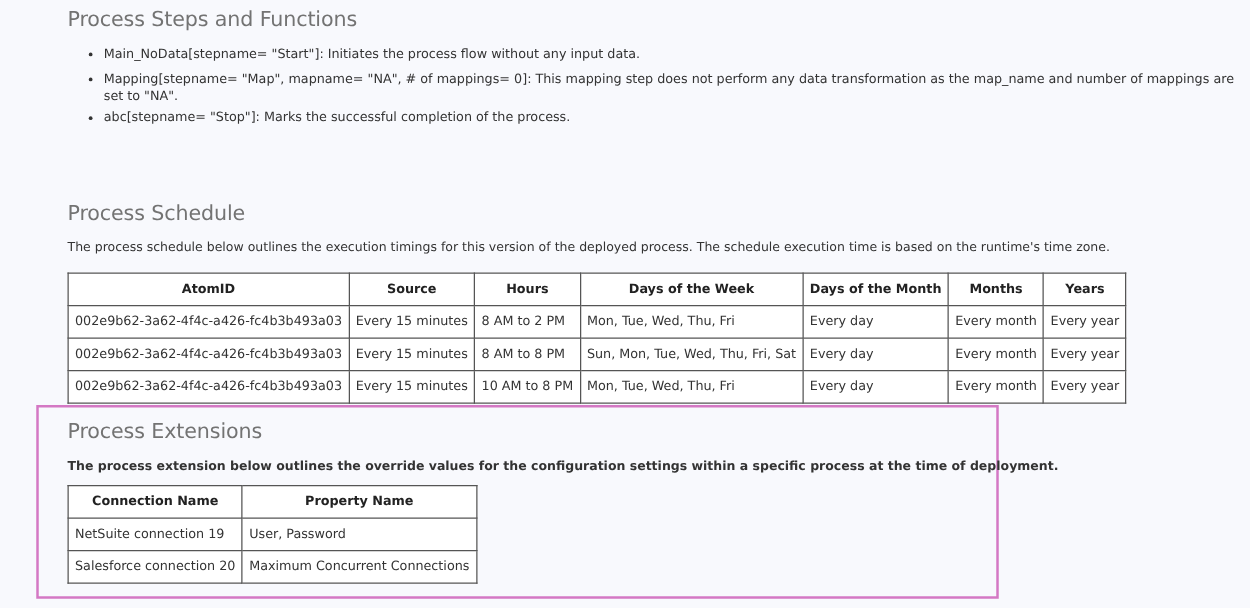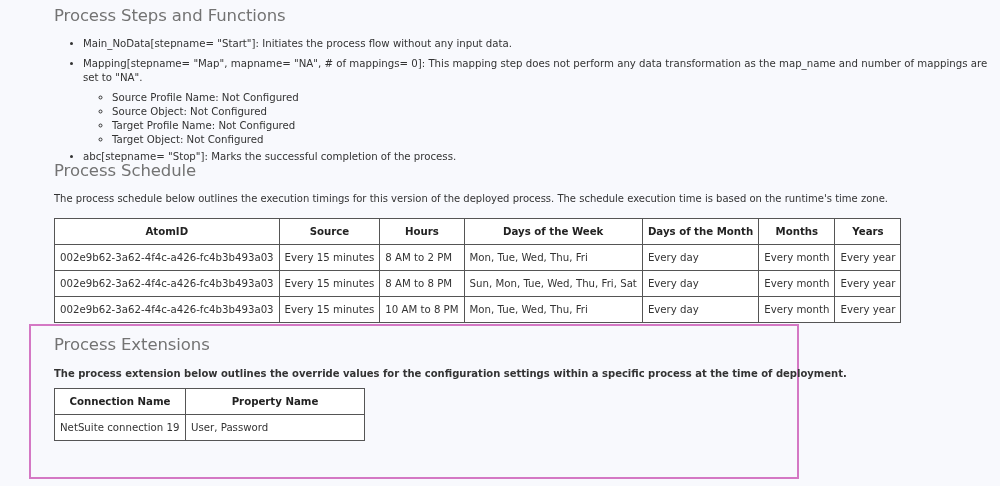--- a/index.html
+++ b/index.html
@@ -62,26 +62,20 @@
 
 <div class="ext-box"></div>
 
 <div class="content">
 
   <h2 class="h-steps">Process Steps and Functions</h2>
   <ul class="steps">
     <li><span>Main_NoData[stepname= "Start"]: Initiates the process flow without any input data.</span></li>
     <li class="mapping">
       <span>Mapping[stepname= "Map", mapname= "NA", # of mappings= 0]: This mapping step does not perform any data transformation as the map_name and number of mappings are set to "NA".</span>
-      <ul class="sub">
-        <li>Source Profile Name: Not Configured</li>
-        <li>Source Object: Not Configured</li>
-        <li>Target Profile Name: Not Configured</li>
-        <li>Target Object: Not Configured</li>
-      </ul>
     </li>
     <li><span>abc[stepname= "Stop"]: Marks the successful completion of the process.</span></li>
   </ul>
 
   <h2 class="h-sched">Process Schedule</h2>
   <p class="desc p-sched">The process schedule below outlines the execution timings for this version of the deployed process. The schedule execution time is based on the runtime's time zone.</p>
 
   <table class="t-sched">
     <thead>
       <tr>
@@ -133,16 +127,20 @@
       <tr>
         <th style="width:120px">Connection Name</th>
         <th style="width:168px">Property Name</th>
       </tr>
     </thead>
     <tbody>
       <tr>
         <td>NetSuite connection 19</td>
         <td>User, Password</td>
       </tr>
+      <tr>
+        <td>Salesforce connection 20</td>
+        <td>Maximum Concurrent Connections</td>
+      </tr>
     </tbody>
   </table>
 
 </div>
 
 </body></html>

